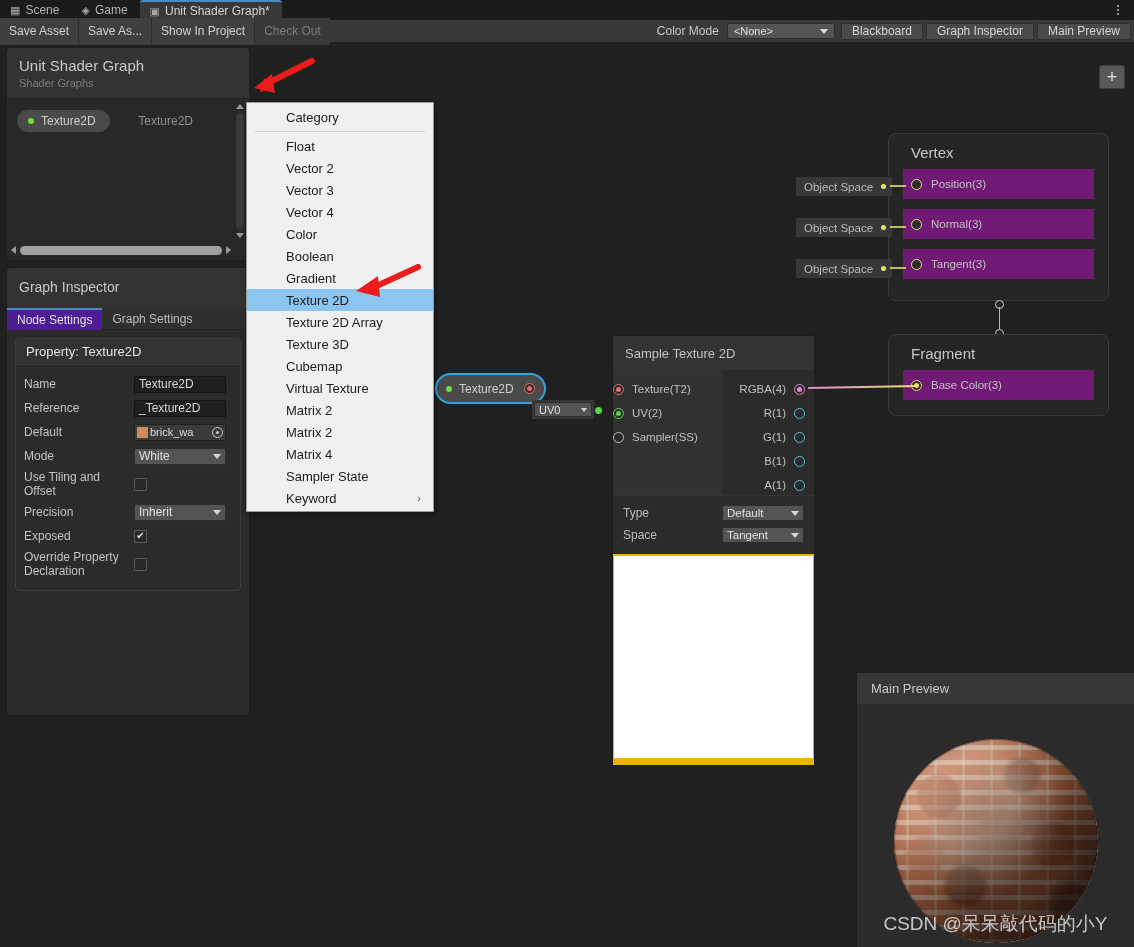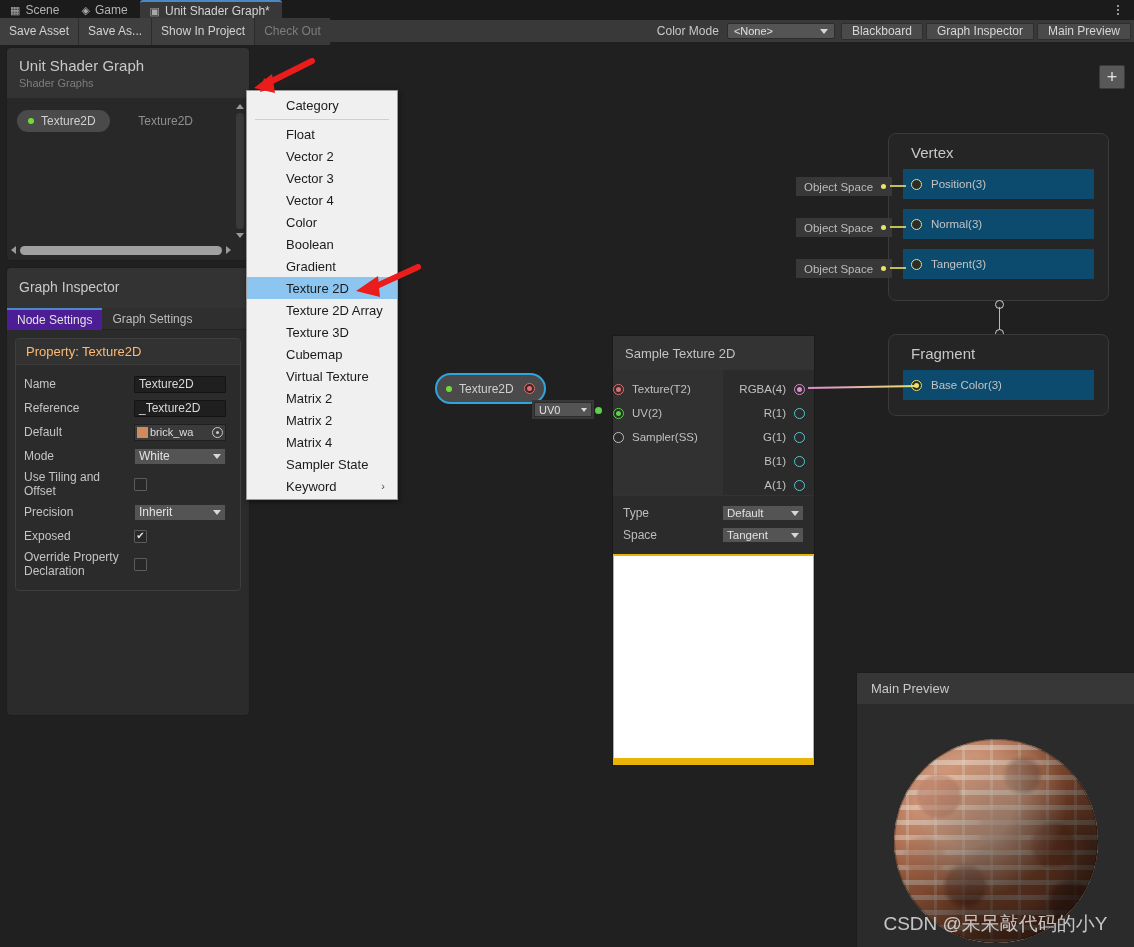--- a/index.html
+++ b/index.html
@@ -102,21 +102,21 @@
   .gi-tab {
     font-size:12px; color:#bdbdbd; padding:0 10px; height:22px;
     display:flex; align-items:center;
   }
   .gi-tab.active { color:#e0e0e0; border-top:2px solid #4a88c7; background:#4c1d95; }
   .gi-panel {
     margin:8px 8px 0 8px; border:1px solid #3e3e3e; border-radius:4px; background:#2b2b2b;
     padding-bottom:8px;
   }
   .gi-panel-title {
-    font-size:13px; color:#fdba74; background:#323232; padding:5px 10px;
+    font-size:13px; color:#e5e5e5; background:#323232; padding:5px 10px;
     border-radius:3px 3px 0 0; border-bottom:1px solid #3b3b3b;
   }
   .gi-rows { padding:9px 8px 0 8px; }
   .gi-row { display:flex; align-items:center; min-height:20px; margin-bottom:4px; }
   .gi-label { width:110px; font-size:12px; color:#c4c4c4; line-height:14px; }
   .gi-field { flex:1; display:flex; align-items:center; }
   .gi-input {
     width:92px; height:17px; background:#1f1f1f; border:1px solid #131313;
     font-size:12px; color:#d8d8d8; padding:0 4px; display:flex; align-items:center; border-radius:1px;
   }
@@ -135,21 +135,21 @@
     font-size:12px; color:#e0e0e0; border-radius:1px;
   }
   .gi-select .caret { width:0;height:0;border-left:4px solid transparent;border-right:4px solid transparent;border-top:5px solid #d8d8d8; }
   .gi-check {
     width:13px; height:13px; background:#282828; border:1px solid #5b5b5b; border-radius:1px;
     display:flex; align-items:center; justify-content:center; font-size:10px; color:#e4e4e4; line-height:1;
   }
 
   
   .menu {
-    position:absolute; left:246px; top:90px; width:152px;
+    position:absolute; left:246px; top:102px; width:188px;
     background:#f0f0f0; border:1px solid #9a9a9a;
     box-shadow:1px 2px 6px rgba(0,0,0,.45); z-index:40; padding:3px 0 2px 0;
   }
   .menu-item {
     height:22px; display:flex; align-items:center; padding-left:39px;
     font-size:13px; color:#1b1b1b; position:relative;
   }
   .menu-item.header { color:#1b1b1b; }
   .menu-sep { height:1px; background:#cfcfcf; margin:3px 8px 3px 8px; }
   .menu-item.sel { background:#8cc6f0; }
@@ -226,21 +226,21 @@
   .sampler-preview { margin:2px 1px 0 1px; height:202px; background:#ffffff; }
 
   
   .master {
     background:#252525; border:1px solid #3a3a3a; border-radius:8px;
   }
   .vertex-node { left:888px; top:133px; width:221px; height:168px; }
   .fragment-node { left:888px; top:334px; width:221px; height:82px; }
   .master-title { font-size:15px; color:#c8c8c8; padding:10px 0 8px 22px; }
   .master-row {
-    margin:0 14px 10px 14px; height:30px; background:#0c4a6e;
+    margin:0 14px 10px 14px; height:30px; background:#701a75;
     display:flex; align-items:center; gap:9px; padding-left:8px;
   }
   .master-row .port-label { font-size:11.5px; color:#c3c3c3; }
   .port.vtx { border-color:#e8e46a; }
   .port.vtx.filled::after { background:#e8e46a; }
 
   
   .objspace {
     position:absolute; height:19px; background:#383838;
     display:flex; align-items:center; gap:6px; padding:0 6px 0 8px;

